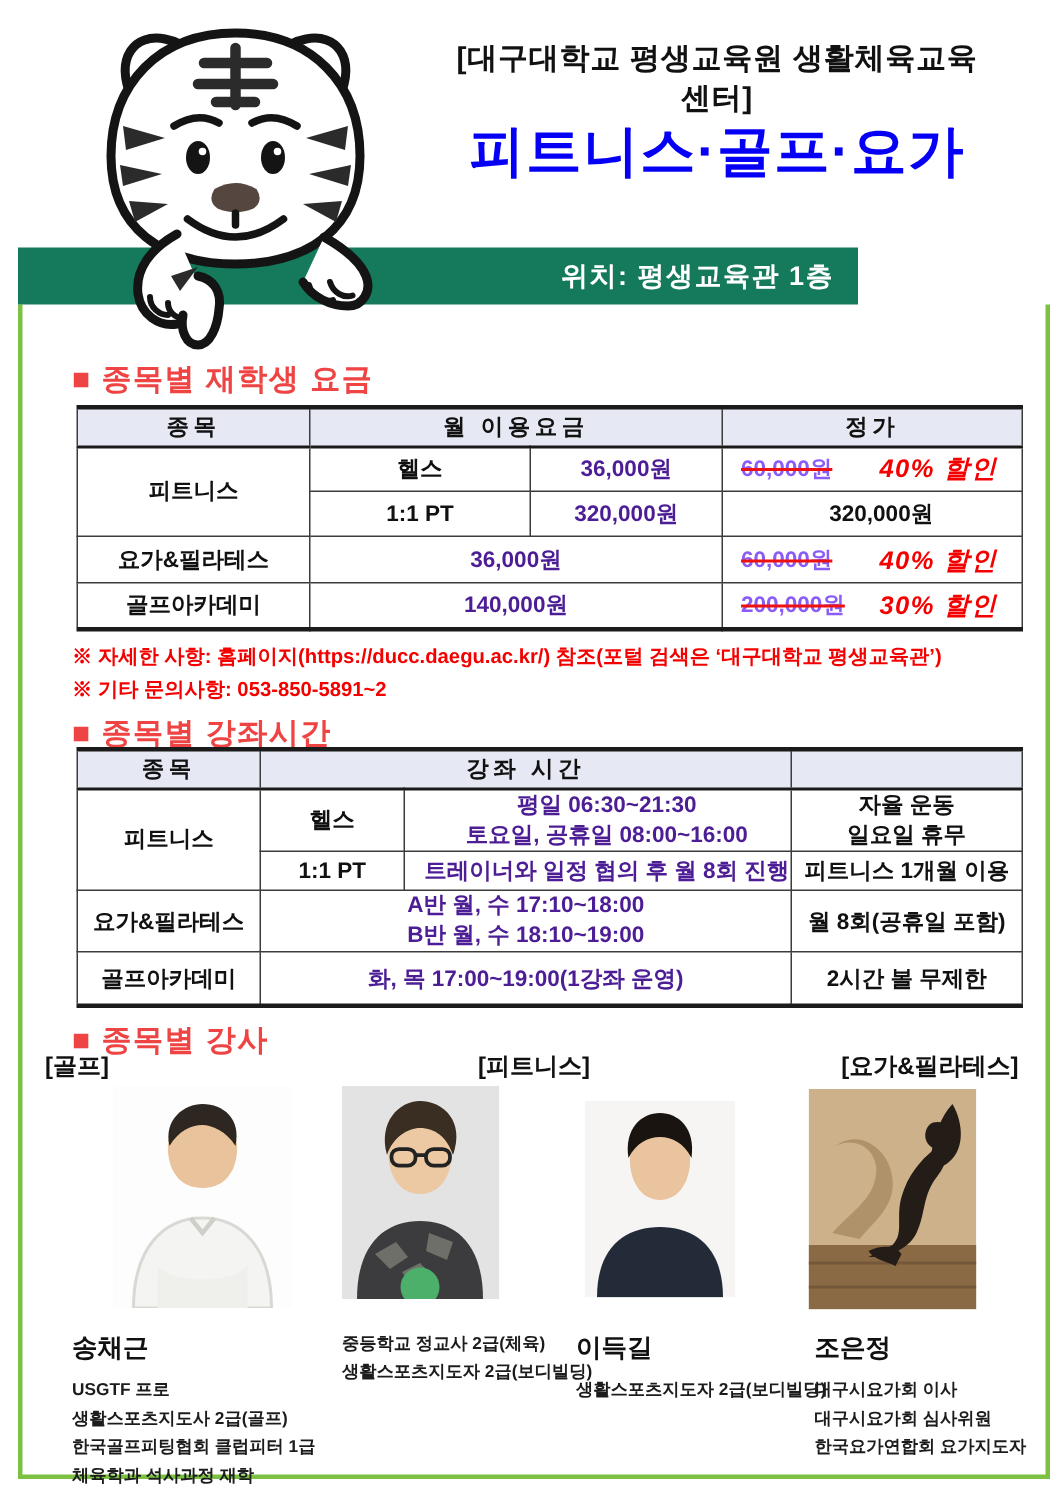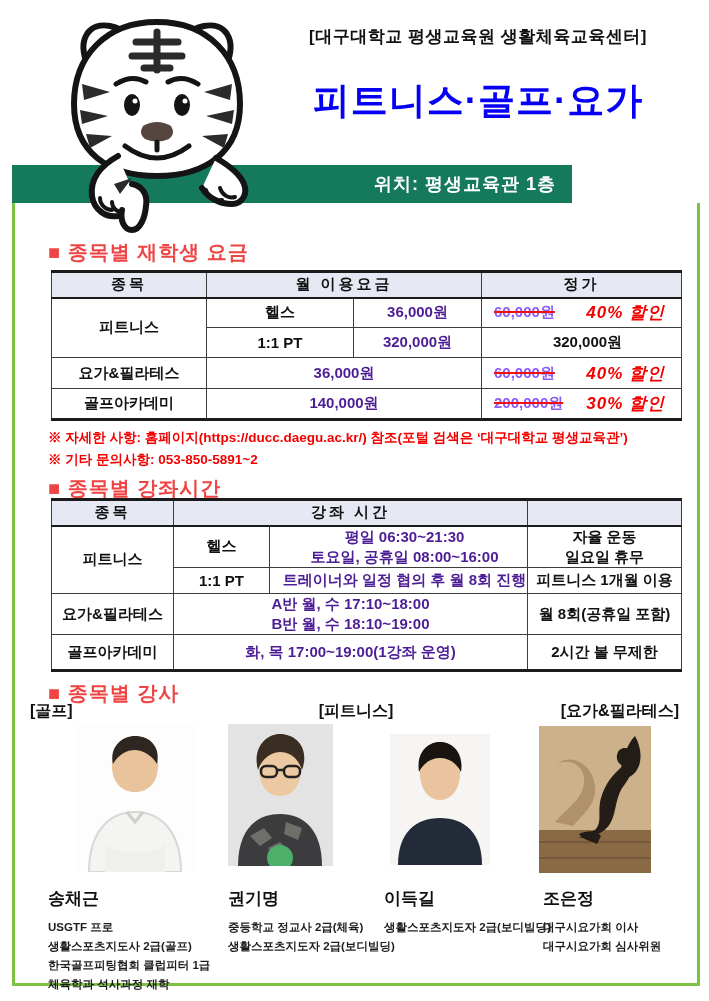--- a/index.html
+++ b/index.html
@@ -5,21 +5,21 @@
   * { margin:0; padding:0; box-sizing:border-box; }
   html,body { background:#ffffff; }
   body {
     width:709px; height:1001px; position:relative; overflow:hidden;
     font-family:"Liberation Sans", sans-serif; color:#111;
   }
 
   
   .org-label {
     position:absolute; left:303px; top:25px; width:350px;
-    text-align:center; font-size:17px; font-weight:bold; letter-spacing:0.5px;
+    text-align:center; font-size:20px; font-weight:bold; letter-spacing:0.5px;
   }
   .page-title {
     position:absolute; left:293px; top:76px; width:370px;
     text-align:center; font-size:37px; font-weight:bold; letter-spacing:1px;
     color:#0500f5;
   }
   .location-banner {
     position:absolute; left:12px; top:165px; width:560px; height:38px;
     background:#147a5b; z-index:1;
   }
@@ -308,27 +308,27 @@
   </div>
 
   <div id="inst-1" class="inst-col">
     <div class="inst-name">송채근</div>
     <div class="bio-line">USGTF 프로</div>
     <div class="bio-line">생활스포츠지도사 2급(골프)</div>
     <div class="bio-line">한국골프피팅협회 클럽피터 1급</div>
     <div class="bio-line">체육학과 석사과정 재학</div>
   </div>
   <div id="inst-2" class="inst-col">
-    <div class="inst-name">권기명</div>
     <div class="bio-line">중등학교 정교사 2급(체육)</div>
     <div class="bio-line">생활스포츠지도자 2급(보디빌딩)</div>
   </div>
   <div id="inst-3" class="inst-col">
     <div class="inst-name">이득길</div>
     <div class="bio-line">생활스포츠지도자 2급(보디빌딩)</div>
   </div>
   <div id="inst-4" class="inst-col">
     <div class="inst-name">조은정</div>
     <div class="bio-line">대구시요가회 이사</div>
     <div class="bio-line">대구시요가회 심사위원</div>
+    <div class="bio-line">한국요가연합회 요가지도자</div>
   </div>
 
 </div>
 
 </body></html>

